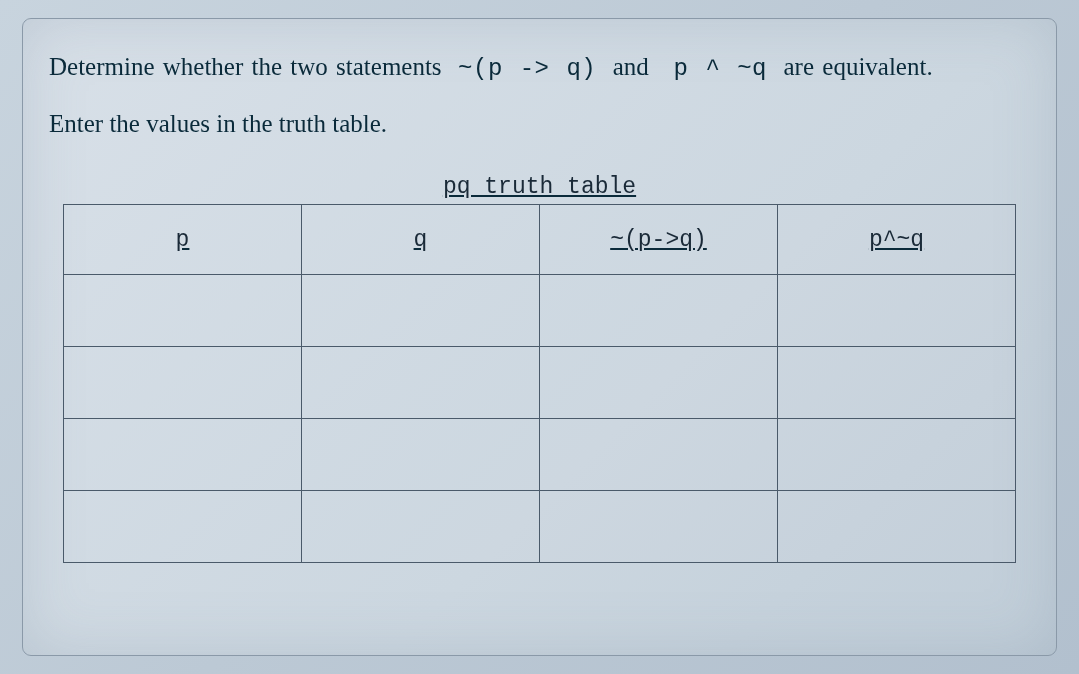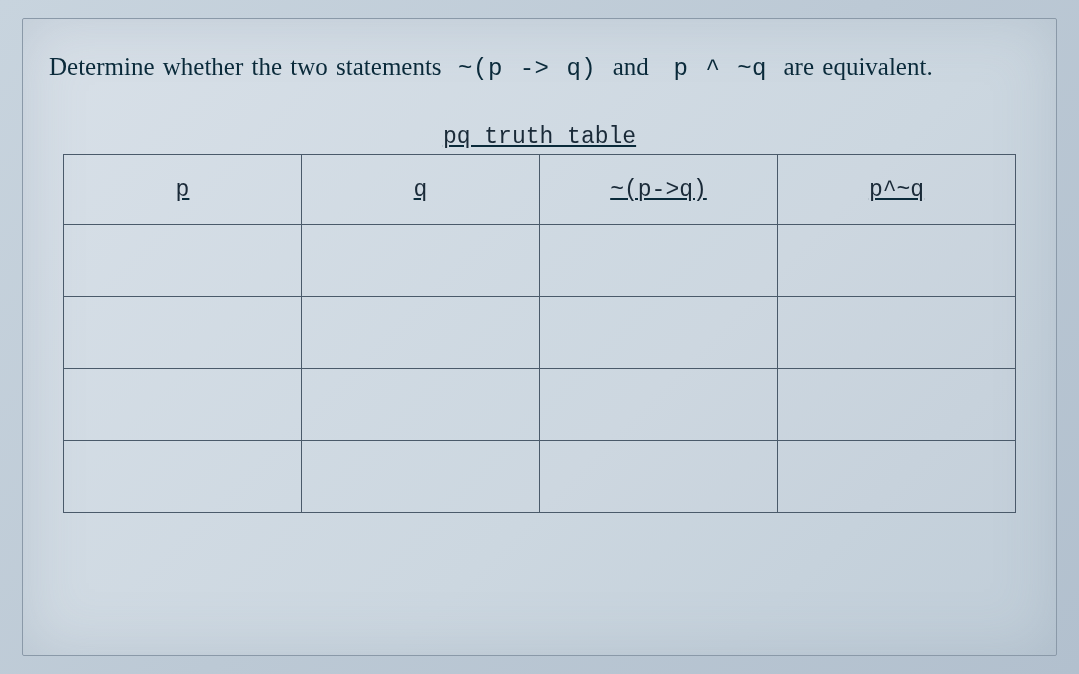--- a/index.html
+++ b/index.html
@@ -8,21 +8,21 @@
       height: 674px;
       background: linear-gradient(135deg, #c8d4de 0%, #bcc9d5 50%, #b2c0ce 100%);
       font-family: Georgia, 'Times New Roman', serif;
       padding: 18px 22px;
       color: #0a2a3a;
       position: relative;
     }
     .page {
       background: linear-gradient(135deg, #d8e0e8 0%, #ccd7e0 60%, #c0cdd8 100%);
       border: 1px solid #8a99a8;
-      border-radius: 2px;
+      border-radius: 9px;
       padding: 28px 26px 34px 26px;
       height: 100%;
       box-shadow: inset 0 0 60px rgba(120,140,160,0.25);
     }
     .question-line {
       font-size: 25px;
       color: #0a2a3a;
       line-height: 1.6;
       word-spacing: 2px;
     }
@@ -76,20 +76,21 @@
 <div class="page">
 
   <div class="question-line">
     <span>Determine whether the two statements</span>
     &nbsp;<span class="mono">~(p -&gt; q)</span>&nbsp;
     <span>and</span>
     &nbsp;&nbsp;<span class="mono">p ^ ~q</span>&nbsp;
     <span>are equivalent.</span>
   </div>
 
+  <div class="instruction-line">Enter the values in the truth table.</div>
 
   <div class="table-wrap">
     <div class="table-caption">pq truth table</div>
     <table class="truth">
       <thead>
         <tr>
           <th>p</th>
           <th>q</th>
           <th>~(p-&gt;q)</th>
           <th>p^~q</th>

